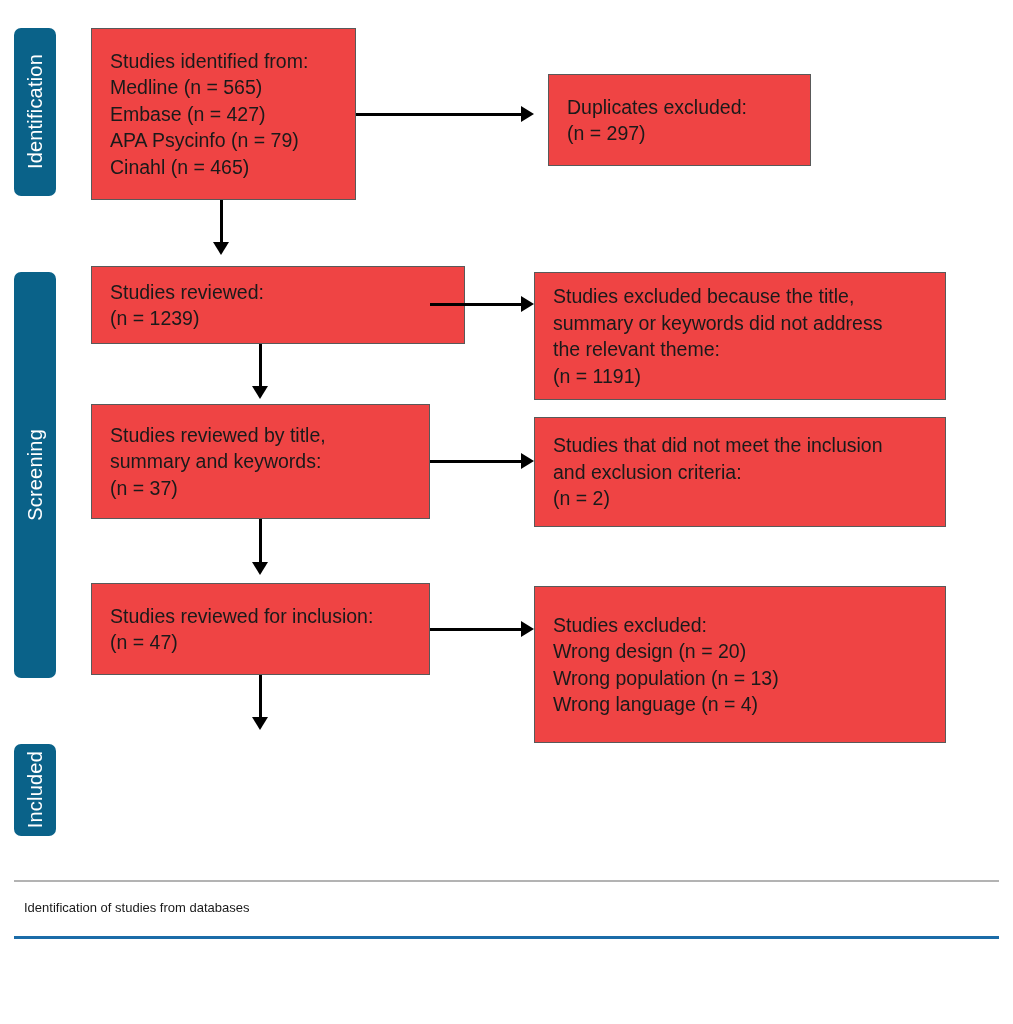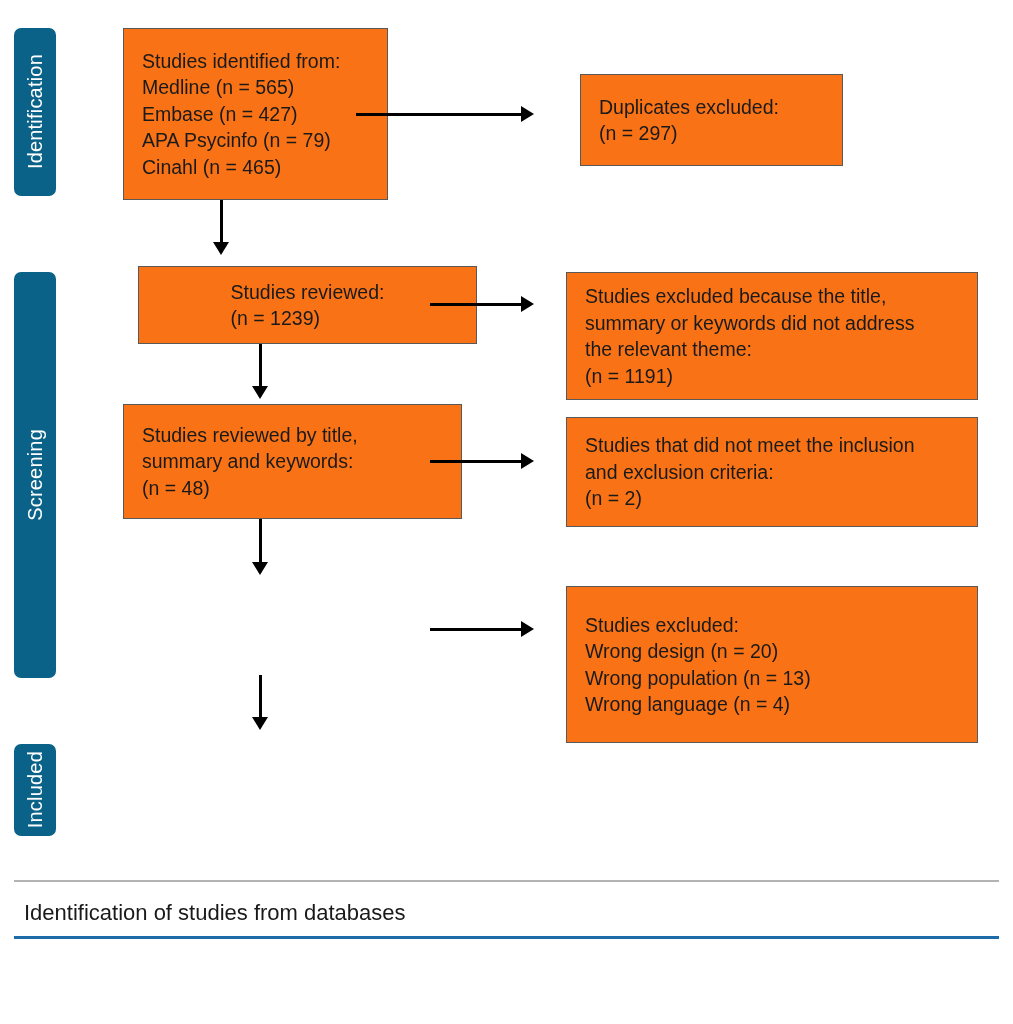--- a/index.html
+++ b/index.html
@@ -41,26 +41,25 @@
     line-height: 1;
     letter-spacing: 0.2px;
     white-space: nowrap;
   }
 
   
   .flow-box {
     position: absolute;
     box-sizing: border-box;
     border: 1px solid #595959;
-    background: #f97316;
+    background: #ef4444;
     display: flex;
     flex-direction: column;
     justify-content: center;
     padding: 12px 18px;
-    margin-left: 32px;
   }
   .flow-box .box-text {
     font-size: 19.5px;
     line-height: 26.5px;
     white-space: pre-line;
     color: #1a1a1a;
   }
 
   
   .connector-v {
@@ -101,21 +100,21 @@
   .rule-blue {
     position: absolute;
     left: 14px;
     width: 985px;
     height: 3px;
     background: #1b6ca8;
   }
   .footer-note {
     position: absolute;
     left: 24px;
-    font-size: 22px;
+    font-size: 13px;
     color: #1a1a1a;
     white-space: nowrap;
   }
   .figure-caption {
     position: absolute;
     left: 18px;
     font-size: 21px;
     color: #1a1a1a;
     white-space: nowrap;
   }
@@ -155,56 +154,60 @@
   <div class="arrow-right" style="left:521px; top:106px;"></div>
 
   <div class="flow-box" style="left:548px; top:74px; width:263px; height:92px;">
     <span class="box-text">Duplicates excluded:
  (n = 297)</span>
   </div>
 
   <div class="connector-v" style="left:220px; top:200px; height:44px;"></div>
   <div class="arrow-down" style="left:213px; top:242px;"></div>
 
-  <div class="flow-box" style="left:106px; top:266px; width:339px; height:78px;align-items:center;">
+  <div class="flow-box" style="left:91px; top:266px; width:374px; height:78px;">
     <span class="box-text">Studies reviewed:
 (n = 1239)</span>
   </div>
 
   <div class="connector-h" style="left:430px; top:303px; width:91px;"></div>
   <div class="arrow-right" style="left:521px; top:296px;"></div>
 
   <div class="flow-box" style="left:534px; top:272px; width:412px; height:128px;">
     <span class="box-text">Studies excluded because the title,
 summary or keywords did not address
 the relevant theme:
 (n = 1191)</span>
   </div>
 
   <div class="connector-v" style="left:259px; top:344px; height:44px;"></div>
   <div class="arrow-down" style="left:252px; top:386px;"></div>
 
   <div class="flow-box" style="left:91px; top:404px; width:339px; height:115px;">
     <span class="box-text">Studies reviewed by title,
 summary and keywords:
-(n = 48)</span>
+(n = 37)</span>
   </div>
 
   <div class="connector-h" style="left:430px; top:460px; width:91px;"></div>
   <div class="arrow-right" style="left:521px; top:453px;"></div>
 
   <div class="flow-box" style="left:534px; top:417px; width:412px; height:110px;">
     <span class="box-text">Studies that did not meet the inclusion
 and exclusion criteria:
 (n = 2)</span>
   </div>
 
   <div class="connector-v" style="left:259px; top:519px; height:45px;"></div>
   <div class="arrow-down" style="left:252px; top:562px;"></div>
 
+  <div class="flow-box" style="left:91px; top:583px; width:339px; height:92px;">
+    <span class="box-text">Studies reviewed for inclusion:
+(n = 47)</span>
+  </div>
 
   <div class="connector-h" style="left:430px; top:628px; width:91px;"></div>
   <div class="arrow-right" style="left:521px; top:621px;"></div>
 
   <div class="flow-box" style="left:534px; top:586px; width:412px; height:157px;">
     <span class="box-text">Studies excluded:
 Wrong design (n = 20)
 Wrong population (n = 13)
 Wrong language (n = 4)</span>
   </div>

